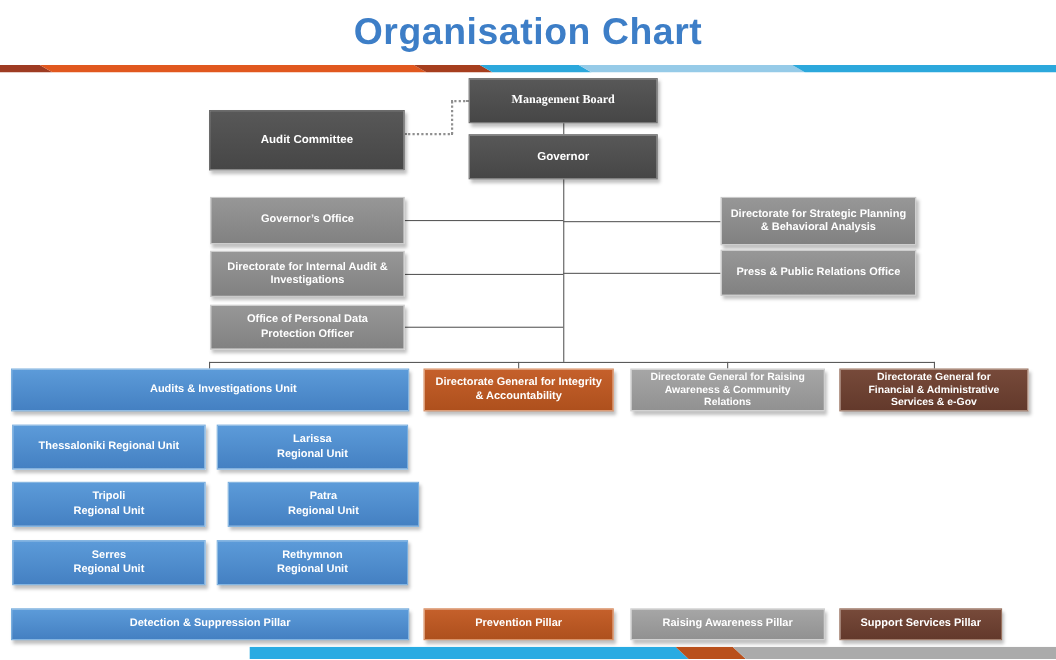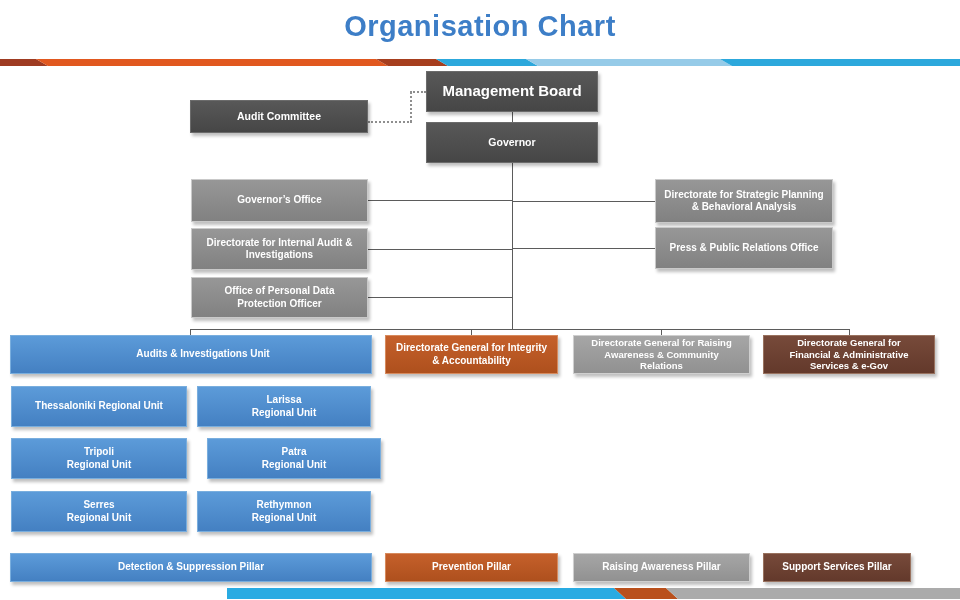--- a/index.html
+++ b/index.html
@@ -2,21 +2,21 @@
 <html style="--title_blue: #3D7EC7; --node_dark: #585858; --node_dark2: #464646; --node_mid: #979797; --node_mid2: #818181; --node_blue: #5C9BD9; --node_blue2: #4480C2; --node_orange: #C5602B; --node_orange2: #AE501D; --node_gray: #A6A6A6; --node_gray2: #919191; --node_brown: #774A3A; --node_brown2: #63392B; --line: #5B5B5B; --seg_red: #9E3B22; --seg_orange: #E1581F; --seg_brown: #A63E1E; --seg_blue: #2CA8DC; --seg_lightblue: #96CBE8; --bar_cyan: #29ABE2; --bar_orange: #B9501C; --bar_gray: #ABABAB;"><head>
 <meta charset="utf-8">
 <style>
   html,body{margin:0;padding:0;background:#fff;}
   .slide{
     position:relative;width:960px;height:600px;background:#ffffff;
     font-family:"Liberation Sans",sans-serif;overflow:hidden;
   }
   .page-title{
     position:absolute;left:0;top:10px;width:100%;text-align:center;
-    font-size:29px;font-weight:bold;letter-spacing:0.5px;
+    font-size:34px;font-weight:bold;letter-spacing:0.5px;
     color:var(--title_blue);
   }
   .divider-top{position:absolute;left:0;top:59px;width:960px;height:7px;}
   .bottom-bar{position:absolute;left:0;top:588px;width:960px;height:11px;}
   .seg-red{fill:var(--seg_red);} .seg-orange{fill:var(--seg_orange);}
   .seg-brown{fill:var(--seg_brown);} .seg-blue{fill:var(--seg_blue);}
   .seg-lightblue{fill:var(--seg_lightblue);}
   .bar-cyan{fill:var(--bar_cyan);} .bar-orange{fill:var(--bar_orange);}
   .bar-gray{fill:var(--bar_gray);}
 
@@ -63,23 +63,23 @@
   <div class="vline" style="left:849px;top:329px;height:6px;"></div>
   <div class="hline" style="left:368px;top:200px;width:144px;"></div>
   <div class="hline" style="left:368px;top:249px;width:144px;"></div>
   <div class="hline" style="left:368px;top:297px;width:144px;"></div>
   <div class="hline" style="left:512px;top:201px;width:143px;"></div>
   <div class="hline" style="left:512px;top:248px;width:143px;"></div>
   <div class="dot-h" style="left:368px;top:121px;width:44px;"></div>
   <div class="dot-v" style="left:410px;top:92px;height:30px;"></div>
   <div class="dot-h" style="left:410px;top:91px;width:16px;"></div>
 
-  <div class="node n-dark" style="left:426px;top:71px;width:172px;height:41px;font-size:15px;">Management Board</div>
+  <div class="node n-dark" style="left:426px;top:71px;width:172px;height:41px;font-size:11px;font-family:Liberation Serif, serif;">Management Board</div>
   <div class="node n-dark" style="left:426px;top:122px;width:172px;height:41px;font-size:10.5px;text-align:center;">Governor</div>
-  <div class="node n-dark" style="left:190px;top:100px;width:178px;height:33px;font-size:10.5px;">Audit Committee</div>
+  <div class="node n-dark" style="left:190px;top:100px;width:178px;height:55px;font-size:10.5px;">Audit Committee</div>
 
   <div class="node n-mid" style="left:191px;top:179px;width:177px;height:43px;">Governor’s Office</div>
   <div class="node n-mid" style="left:191px;top:228px;width:177px;height:42px;">Directorate for Internal Audit &amp;
 Investigations</div>
   <div class="node n-mid" style="left:191px;top:277px;width:177px;height:41px;">Office of Personal Data
 Protection Officer</div>
 
   <div class="node n-mid" style="left:655px;top:179px;width:178px;height:44px;">Directorate for Strategic Planning
 &amp; Behavioral Analysis</div>
   <div class="node n-mid" style="left:655px;top:227px;width:178px;height:42px;">Press &amp; Public Relations Office</div>

